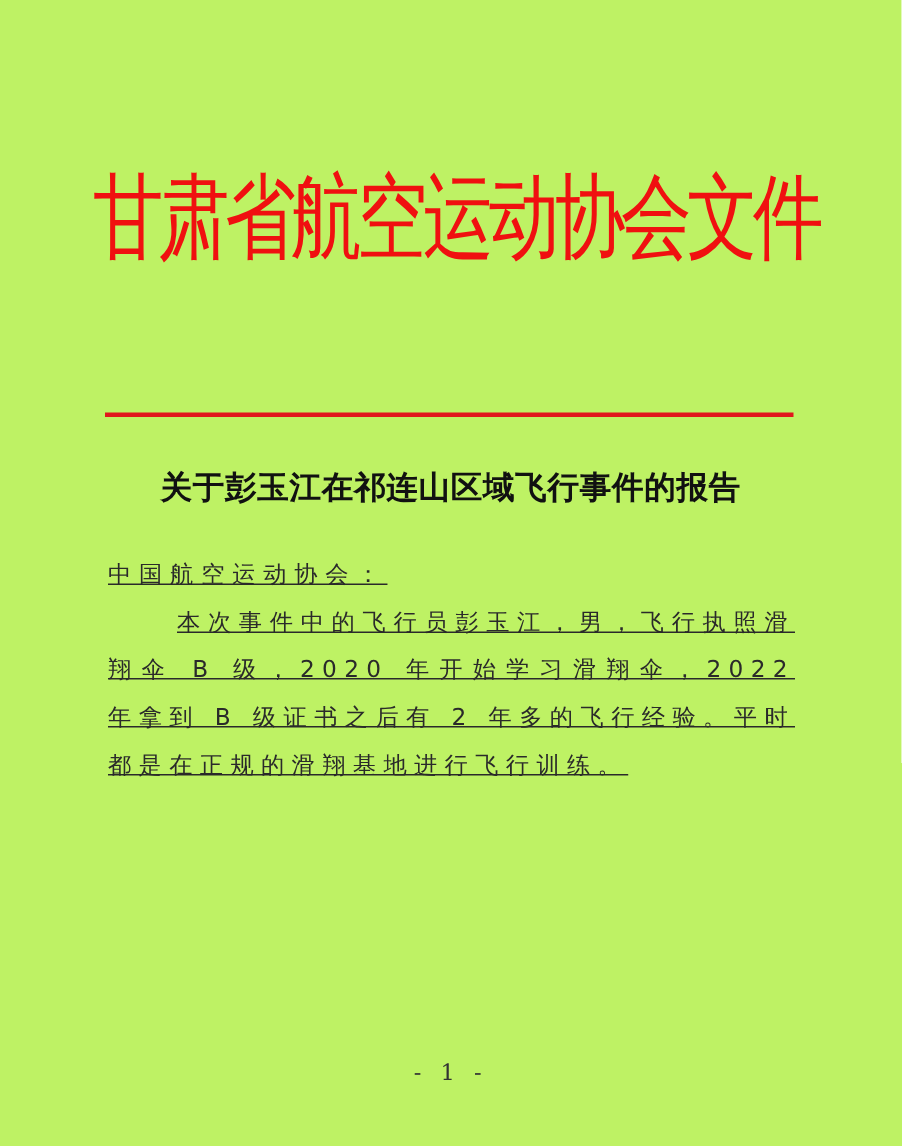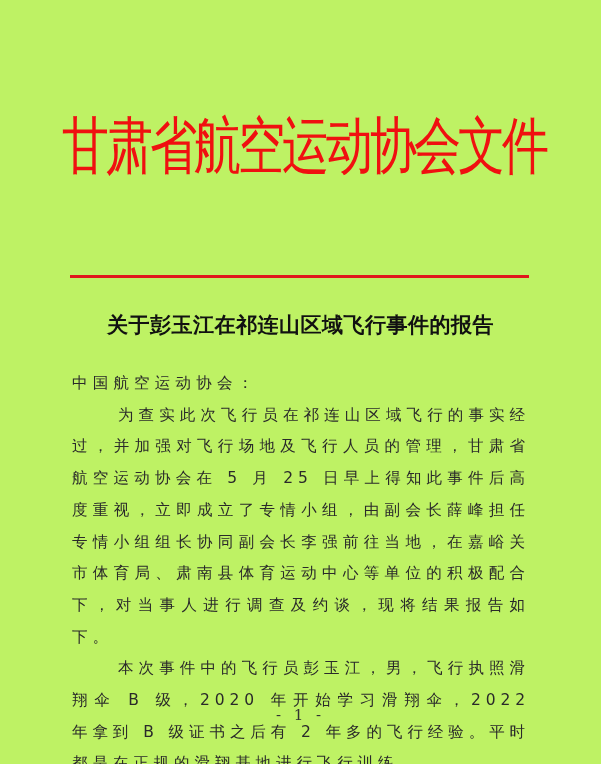--- a/index.html
+++ b/index.html
@@ -68,20 +68,21 @@
       font-family: "DejaVu Sans", "Liberation Sans", sans-serif;
       font-size: 15.5px;
       line-height: 31.7px;
       color: #2a2a2a;
       letter-spacing: 4.9px;
     }
     .body-text p {
       margin: 0;
       text-align: justify;
       text-align-last: left;
+      text-decoration: underline;
     }
     .body-text .salutation {
       letter-spacing: 5.2px;
     }
     .body-text .indent {
       text-indent: 46px;
     }
     .body-text .section-heading {
       text-indent: 46px;
       font-weight: bold;
@@ -106,19 +107,18 @@
 <div class="page">
 
   <div class="masthead">甘肃省航空运动协会文件</div>
 
   <div class="red-rule"></div>
 
   <div class="doc-title">关于彭玉江在祁连山区域飞行事件的报告</div>
 
   <div class="body-text">
     <p class="salutation">中国航空运动协会：</p>
-    <p class="indent">为查实此次飞行员在祁连山区域飞行的事实经过，并加强对飞行场地及飞行人员的管理，甘肃省航空运动协会在 5 月 25 日早上得知此事件后高度重视，立即成立了专情小组，由副会长薛峰担任专情小组组长协同副会长李强前往当地，在嘉峪关市体育局、肃南县体育运动中心等单位的积极配合下，对当事人进行调查及约谈，现将结果报告如下。</p>
     <p class="indent">本次事件中的飞行员彭玉江，男，飞行执照滑翔伞 B 级，2020 年开始学习滑翔伞，2022 年拿到 B 级证书之后有 2 年多的飞行经验。平时都是在正规的滑翔基地进行飞行训练。</p>
   </div>
 
   <div class="page-number">- 1 -</div>
 
 </div>
 
 </body></html>

